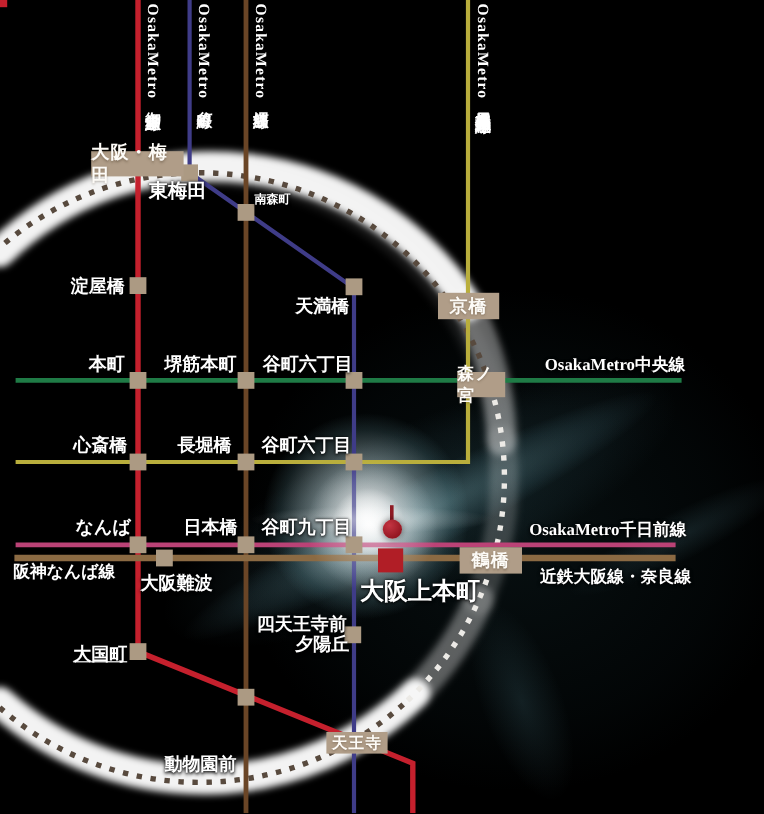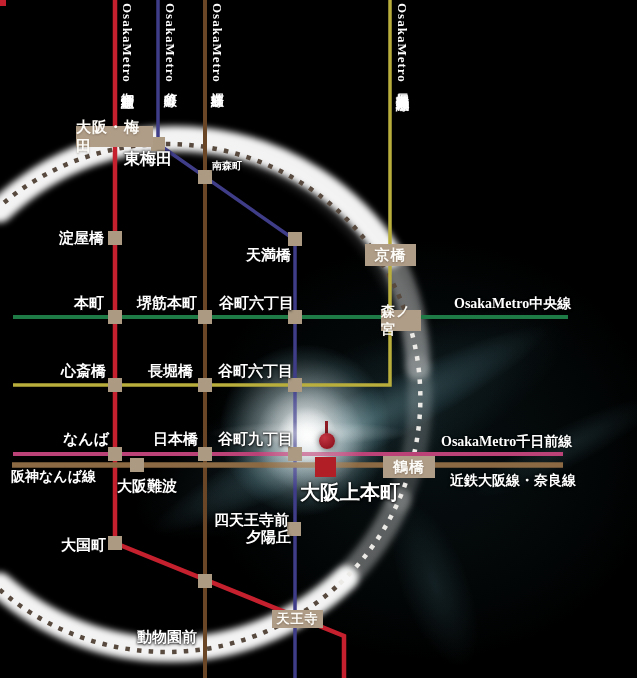--- a/index.html
+++ b/index.html
@@ -130,21 +130,21 @@
       <div class="map-label" style="left: 61px; top: 362px; font-size: 15px;">心斎橋</div>
       <div class="map-label" style="left: 148px; top: 362px; font-size: 15px;">長堀橋</div>
       <div class="map-label" style="left: 218px; top: 362px; font-size: 15px;">谷町六丁目</div>
       <div class="map-label" style="left: 63px; top: 430px; font-size: 15px;">なんば</div>
       <div class="map-label" style="left: 153px; top: 430px; font-size: 15px;">日本橋</div>
       <div class="map-label" style="left: 218px; top: 430px; font-size: 15px;">谷町九丁目</div>
       <div class="map-label" style="left: 117px; top: 477px; font-size: 15px;">大阪難波</div>
       <div class="map-label" style="left: 300px; top: 479px; font-size: 20px;">大阪上本町</div>
       <div class="map-label" style="left: 214px; top: 511px; font-size: 15px;">四天王寺前</div>
       <div class="map-label" style="left: 246px; top: 528px; font-size: 15px;">夕陽丘</div>
-      <div class="map-label" style="left: 61px; top: 536px; font-size: 15px;">大国町</div>
+      <div class="map-label" style="left: 61px; top: 536px; font-size: 15px; text-decoration: underline;">大国町</div>
       <div class="map-label" style="left: 137px; top: 584px; font-size: 15px; margin-top: 44px;">動物園前</div>
       <div class="map-label" style="left: 454px; top: 295px; font-size: 14px;">OsakaMetro中央線</div>
       <div class="map-label" style="left: 441px; top: 433px; font-size: 14px;">OsakaMetro千日前線</div>
       <div class="map-label" style="left: 450px; top: 472px; font-size: 14px;">近鉄大阪線・奈良線</div>
       <div class="map-label" style="left: 11px; top: 468px; font-size: 14px;">阪神なんば線</div>
       <div class="v-label" style="left: 118px; top: 3px;">OsakaMetro御堂筋線</div>
       <div class="v-label" style="left: 161px; top: 3px;">OsakaMetro谷町線</div>
       <div class="v-label" style="left: 208px; top: 3px;">OsakaMetro堺筋線</div>
       <div class="v-label" style="left: 393px; top: 3px;">OsakaMetro長堀鶴見緑地線</div>
     </div>

